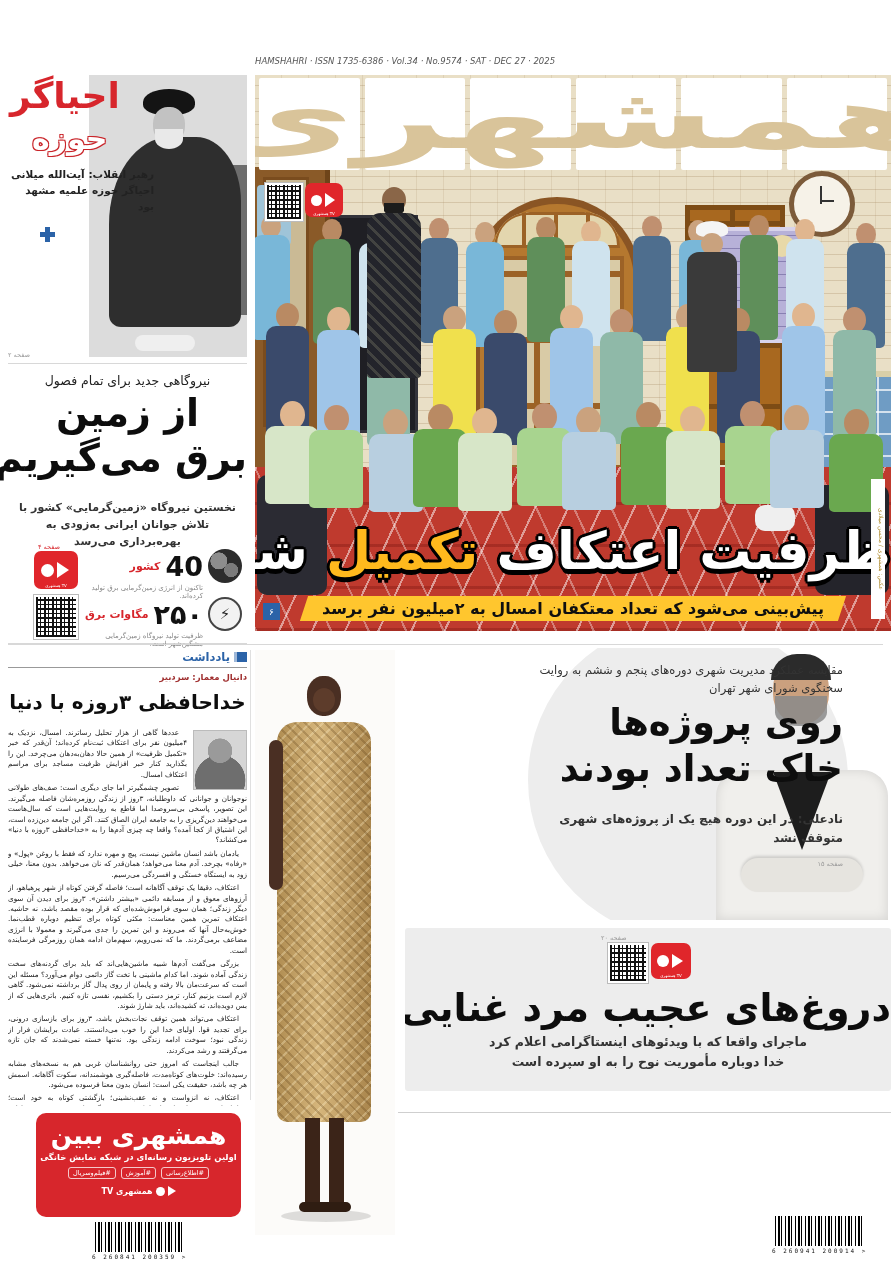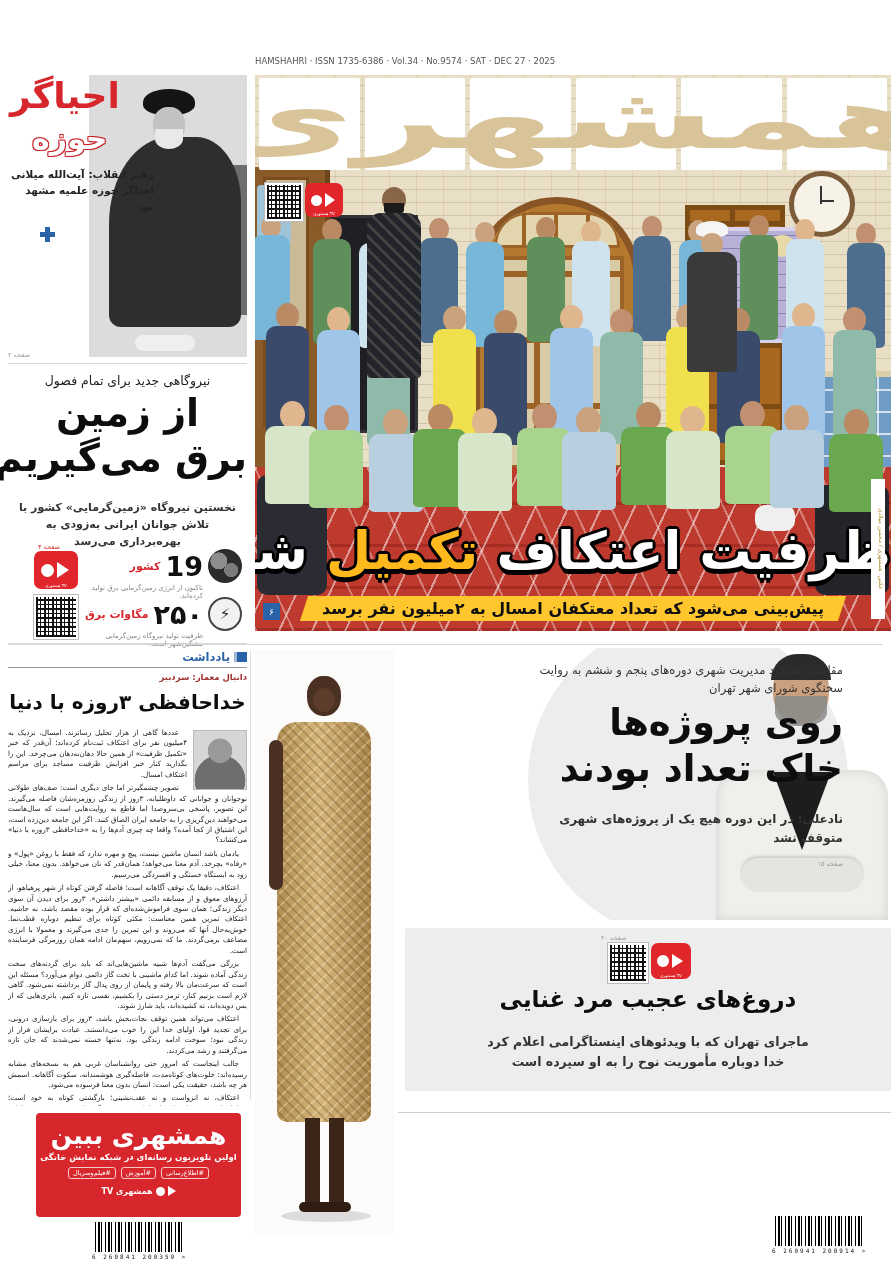--- a/index.html
+++ b/index.html
@@ -3,21 +3,21 @@
 <meta charset="utf-8">
 <style>
   html,body{margin:0;padding:0;background:#fff;}
   #page{position:relative;width:891px;height:1275px;background:#fff;overflow:hidden;
         font-family:"DejaVu Sans",sans-serif;}
   .abs{position:absolute;}
   .rtl{direction:rtl;unicode-bidi:isolate;}
   .c{text-align:center;}
   
   #masthead{top:46px;left:255px;width:632px;height:20px;border-bottom:1px solid #c9c9c9;
-            font-size:8.5px;color:#555;display:flex;justify-content:space-between;align-items:flex-end;padding-bottom:13px;}
+            font-size:8.5px;color:#555;display:flex;justify-content:space-between;align-items:flex-end;padding-bottom:13px;font-style:italic;}
   #masthead .fa{color:#333;font-weight:bold;font-size:8.5px;}
   #revival{top:75px;left:8px;width:239px;height:288px;border-bottom:1px solid #d8d8d8;}
   #revival .photo{position:absolute;right:0;top:0;width:158px;height:282px;background:#dcdcdc;overflow:hidden;}
   .m-turban{position:absolute;top:14px;right:52px;width:52px;height:26px;background:#141414;border-radius:50% 50% 40% 40%;}
   .m-face{position:absolute;top:32px;right:62px;width:32px;height:36px;background:#c2c2c2;border-radius:46%;}
   .m-beard{position:absolute;top:54px;right:64px;width:28px;height:20px;background:#e9e9e9;border-radius:0 0 50% 50%;}
   .m-body{position:absolute;top:62px;right:6px;width:132px;height:190px;background:#2e2e2e;border-radius:46% 34% 12px 12px;}
   .m-chair{position:absolute;top:90px;right:0;width:14px;height:150px;background:#6d6d6d;}
   .m-feet{position:absolute;bottom:6px;right:52px;width:60px;height:16px;background:#efefef;border-radius:8px;}
   #revival .t-red{position:absolute;top:0;left:2px;font-size:36px;font-weight:bold;color:#d7262c;z-index:3;}
@@ -69,21 +69,21 @@
   #note .byline{position:absolute;top:22px;right:0;font-size:8.5px;font-weight:bold;color:#a03030;margin-left:25px;}
   #note .title{position:absolute;top:40px;width:100%;text-align:center;font-size:20px;font-weight:bold;color:#0d0d0d;white-space:nowrap;}
   #note .body{position:absolute;top:78px;left:0;width:239px;height:378px;font-size:7.2px;line-height:1.45;
        color:#222;text-align:justify;overflow:hidden;}
   #note .body p{margin:0 0 3px 0;text-indent:8px;}
   .author{float:right;width:52px;height:58px;margin:2px 0 3px 6px;
       background:radial-gradient(circle at 50% 34%,#9a9a9a 0 26%,transparent 27%),
                  radial-gradient(circle at 50% 85%,#6e6e6e 0 45%,transparent 46%),#d6d6d6;
       border:1px solid #bbb;}
   
-  #binn{top:1113px;left:36px;width:205px;height:104px;background:#d7262c;border-radius:4px;color:#fff;overflow:hidden;}
+  #binn{top:1113px;left:36px;width:205px;height:104px;background:#d7262c;border-radius:10px;color:#fff;overflow:hidden;}
   #binn .t{margin-top:8px;font-size:25px;font-weight:bold;}
   #binn .d{font-size:8.5px;font-weight:bold;margin-top:2px;}
   #binn .tags{display:flex;justify-content:center;gap:5px;margin-top:5px;direction:rtl;}
   #binn .tag{font-size:6.5px;border:1px solid rgba(255,255,255,.75);border-radius:3px;padding:1px 4px;}
   #binn .mini{display:flex;align-items:center;justify-content:center;gap:3px;margin-top:7px;}
   #binn .mini .mc{width:9px;height:9px;border-radius:50%;background:#fff;}
   #binn .mini .mp{width:0;height:0;border-top:5px solid transparent;border-bottom:5px solid transparent;border-left:8px solid #fff;}
   #binn .mini .mt{font-size:8px;font-weight:bold;}
   .barcode{display:flex;flex-direction:column;align-items:center;}
   .bars{width:90px;height:30px;background:repeating-linear-gradient(90deg,#000 0 1px,#fff 1px 3px,#000 3px 5px,#fff 5px 6px,#000 6px 7px,#fff 7px 10px);}
@@ -199,21 +199,21 @@
   #projects .title{position:absolute;right:48px;top:52px;width:330px;font-size:37px;font-weight:bold;color:#0d0d0d;
       text-align:right;line-height:1.25;z-index:3;}
   #projects .dek{position:absolute;right:48px;top:162px;width:300px;font-size:12px;font-weight:bold;color:#333;
       text-align:right;line-height:1.6;z-index:3;}
   #projects .pg{position:absolute;right:48px;top:212px;z-index:3;}
   
   #ghanabox{top:928px;left:405px;width:486px;height:163px;background:#ededed;border-radius:3px;overflow:hidden;}
   #ghanabox .pg{position:absolute;left:196px;top:6px;}
   #ghanabox .qr{position:absolute;left:203px;top:15px;width:36px;height:36px;}
   #ghanabox .tvlogo{position:absolute;left:246px;top:15px;width:40px;height:36px;}
-  #ghanabox .title{position:absolute;top:58px;width:100%;font-size:23px;font-weight:bold;color:#0d0d0d;white-space:nowrap;}
+  #ghanabox .title{position:absolute;top:58px;width:100%;font-size:38px;font-weight:bold;color:#0d0d0d;white-space:nowrap;}
   #ghanabox .dek{position:absolute;top:104px;width:100%;font-size:12.5px;font-weight:bold;color:#333;line-height:1.6;}
   
   #hrule-bot{top:1112px;left:398px;width:493px;height:1px;background:#cfcfcf;}
   #metro{top:1120px;left:398px;width:493px;height:120px;}
   .brk{position:absolute;width:16px;height:96px;}
   #brk-l{left:-8px;top:6px;border-left:5px solid #4a4a4a;border-top:5px solid #4a4a4a;border-bottom:5px solid #4a4a4a;}
   #brk-r{right:0px;top:-4px;border-right:5px solid #4a4a4a;border-top:5px solid #4a4a4a;border-bottom:5px solid #4a4a4a;}
   #metro .pg{position:absolute;left:14px;top:0;}
   #metro .tvlogo{position:absolute;left:14px;top:9px;width:42px;height:37px;}
   #metro .qr{position:absolute;left:14px;top:52px;width:40px;height:40px;}
@@ -256,21 +256,21 @@
     <div class="pg rtl">صفحه ۴</div>
     <div class="tvlogo">
       <div class="dot" style="width:13px;height:13px;"></div>
       <div class="play" style="border-top:8px solid transparent;border-bottom:8px solid transparent;border-left:12px solid #fff;"></div>
       <span class="lbl">همشهری TV</span>
     </div>
     <div class="qr"></div>
     <div class="stat" id="stat1">
       <div class="row">
         <div class="icon icon-globe"></div>
-        <span class="num">19</span>
+        <span class="num">40</span>
         <span class="unit">کشور</span>
       </div>
       <div class="desc">تاکنون از انرژی زمین‌گرمایی برق تولید کرده‌اند.</div>
     </div>
     <div class="stat" id="stat2">
       <div class="row">
         <div class="icon icon-plug">⚡</div>
         <span class="num">۲۵۰</span>
         <span class="unit">مگاوات برق</span>
       </div>
@@ -561,20 +561,20 @@
   <div id="ghanabox" class="abs c">
     <div class="pg page-tiny rtl">صفحه ۲۰</div>
     <div class="qr"></div>
     <div class="tvlogo">
       <div class="dot" style="width:12px;height:12px;"></div>
       <div class="play" style="border-top:7px solid transparent;border-bottom:7px solid transparent;border-left:11px solid #fff;"></div>
       <span class="lbl">همشهری TV</span>
     </div>
     <div class="title rtl">دروغ‌های عجیب مرد غنایی</div>
     <div class="dek rtl">
-      <span>ماجرای تهران که با ویدئوهای اینستاگرامی اعلام کرد</span><br>
+      <span>ماجرای واقعا که با ویدئوهای اینستاگرامی اعلام کرد</span><br>
       <span>خدا دوباره مأموریت نوح را به او سپرده است</span>
     </div>
   </div>
 
   <div id="hrule-bot" class="abs"></div>
 
 </div>
 
 </body></html>

